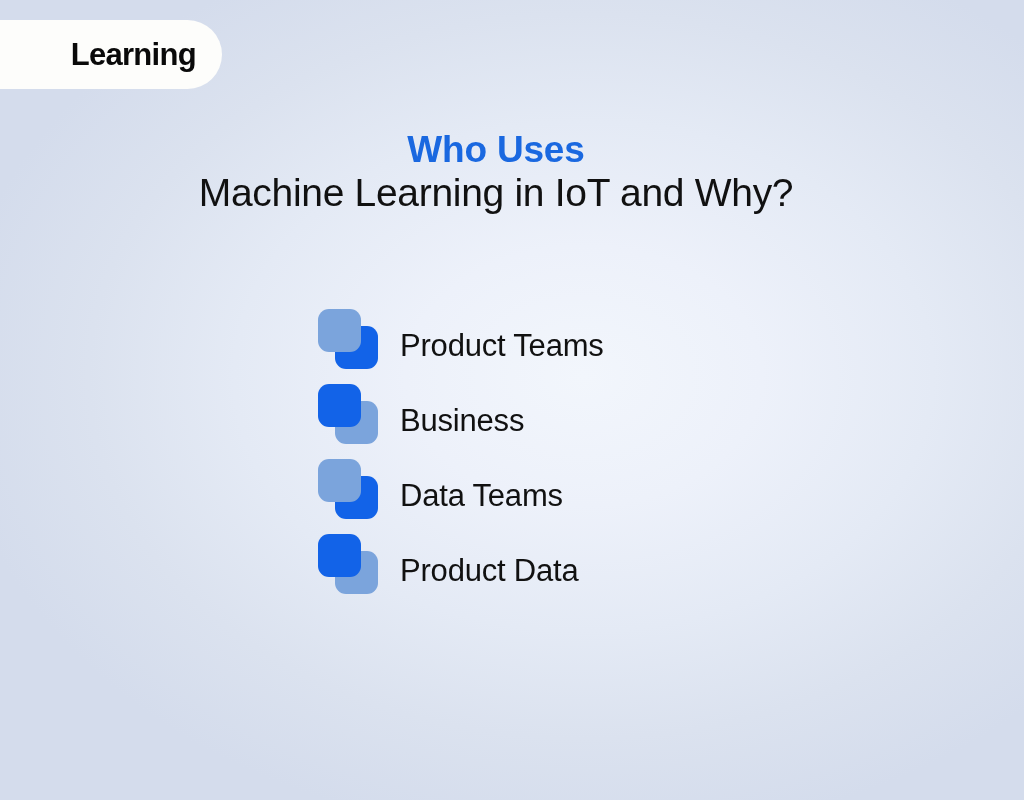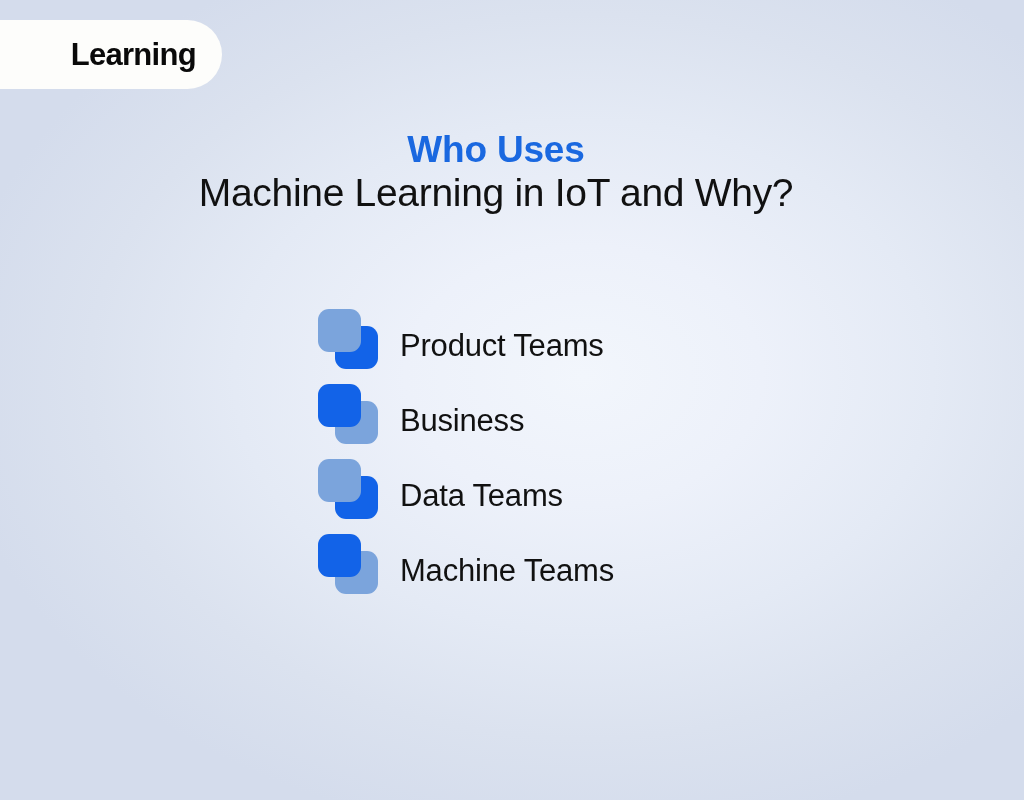--- a/index.html
+++ b/index.html
@@ -166,18 +166,18 @@
         <span class="sq sq-bright"></span>
       </span>
       <span class="item-label">Data Teams</span>
     </div>
 
     <div class="item-row">
       <span class="item-icon icon-b">
         <span class="sq sq-light"></span>
         <span class="sq sq-bright"></span>
       </span>
-      <span class="item-label">Machine Teams</span>
+      <span class="item-label">Product Data</span>
     </div>
 
   </div>
 
 </div>
 
 </body></html>

